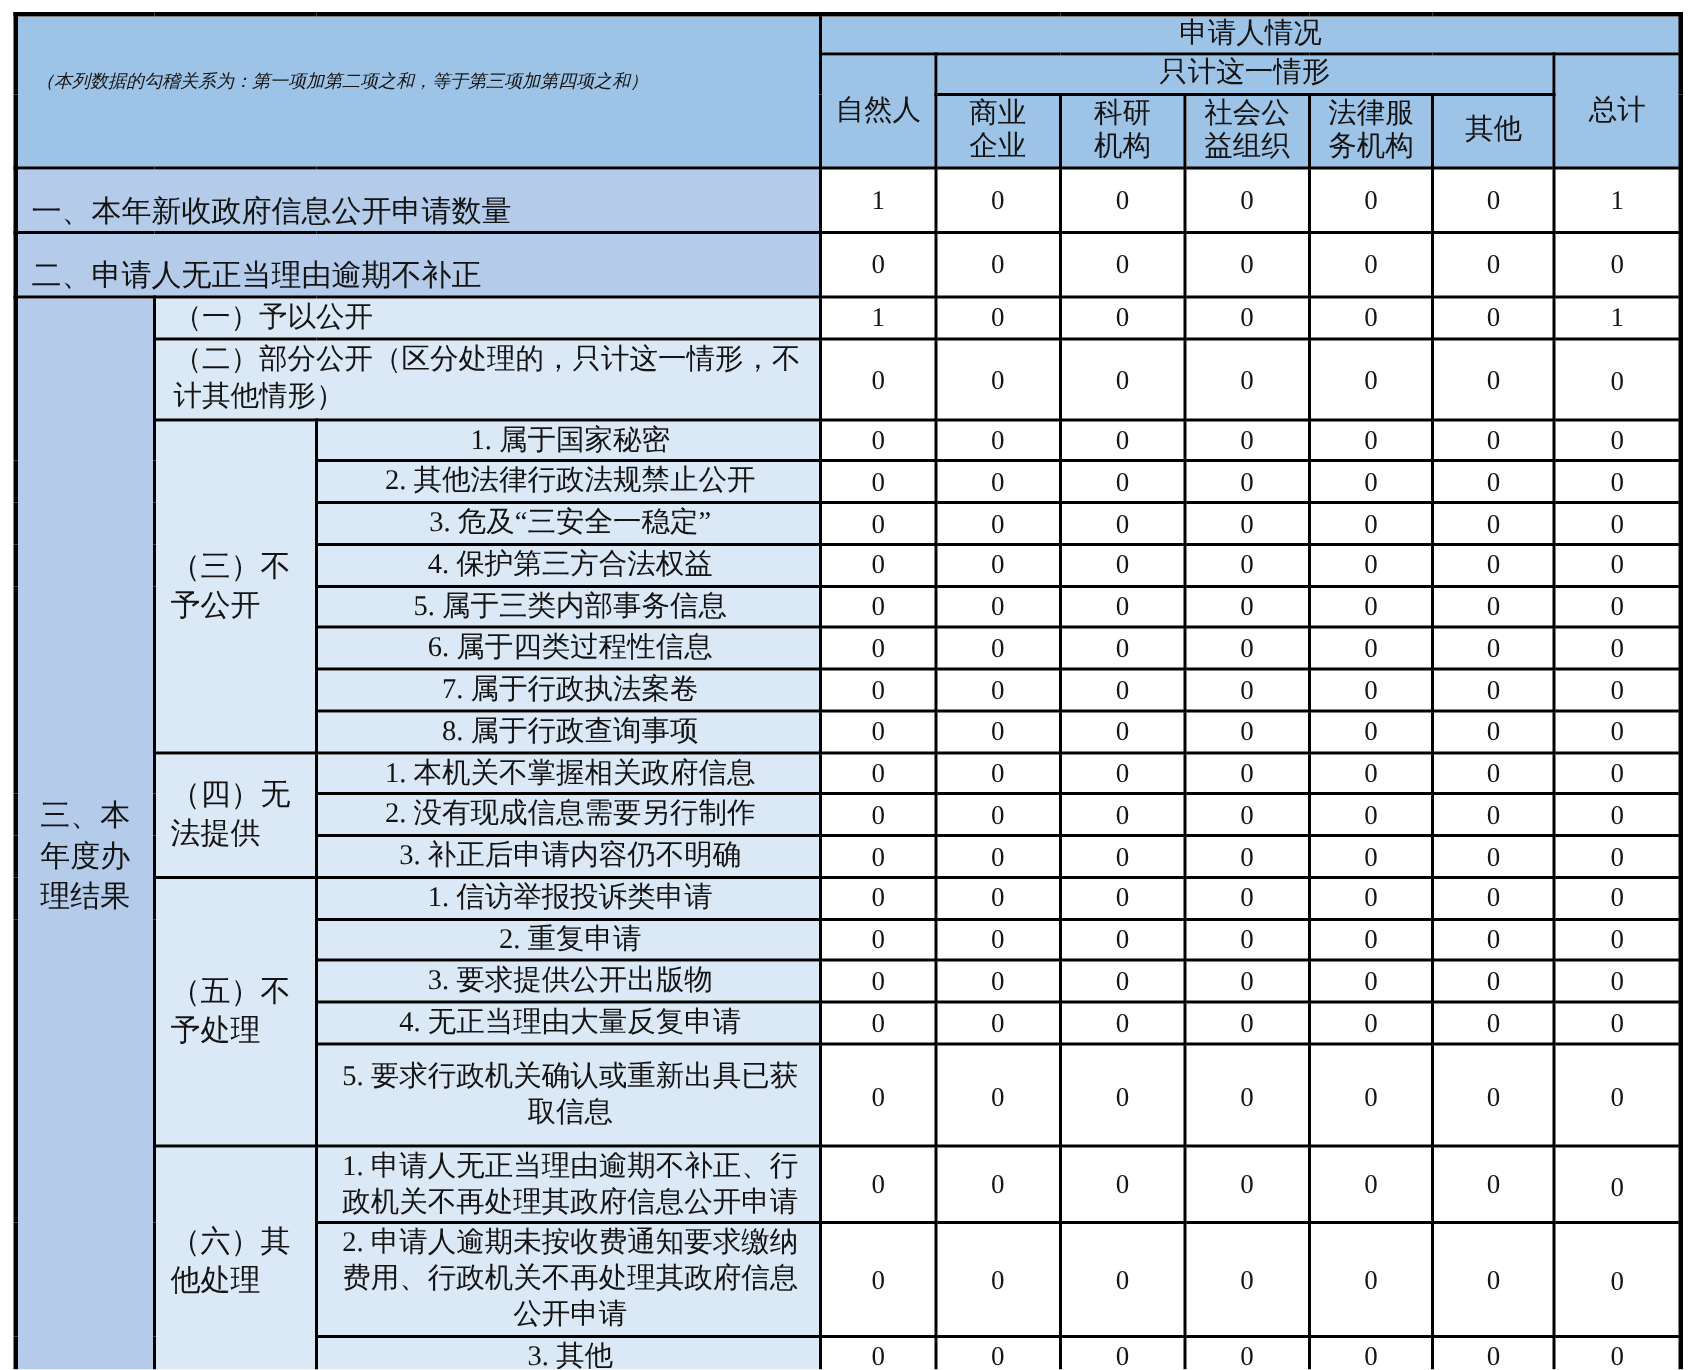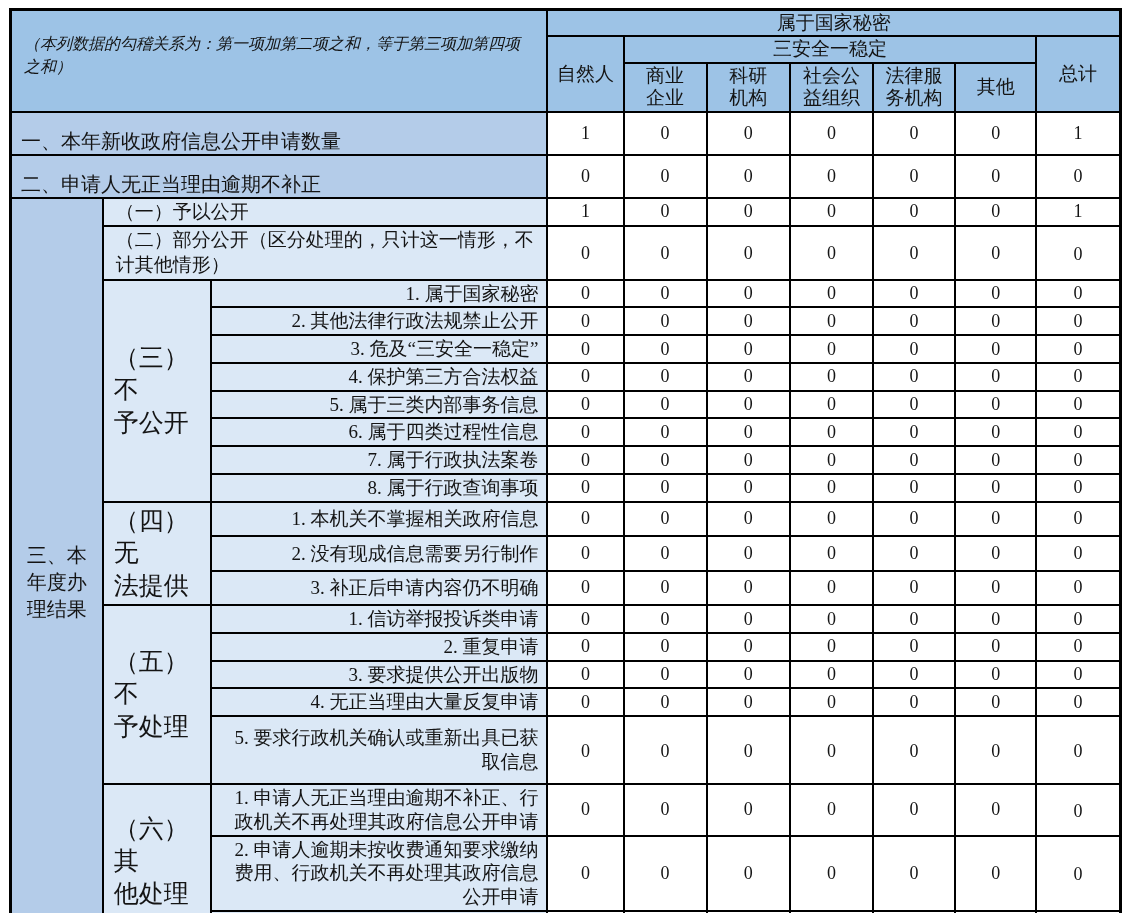--- a/index.html
+++ b/index.html
@@ -35,21 +35,21 @@
     text-align: center;
     font-size: 19px;
     line-height: 1.18;
     white-space: pre-line;
     padding: 1px 2px;
   }
   
   td.note-cell {
     background: #9dc3e6;
     font-style: italic;
-    font-size: 16px;
+    font-size: 12px;
     line-height: 1.45;
     text-align: left;
     padding: 2px 14px 14px 12px;
     vertical-align: middle;
   }
   
   td.section {
     background: #b4cce9;
     font-size: 20px;
     text-align: left;
@@ -59,30 +59,30 @@
   td.group-cell {
     background: #b4cce9;
     font-size: 20px;
     text-align: center;
     white-space: pre-line;
     line-height: 1.35;
     padding: 2px 4px;
   }
   td.subgroup-cell {
     background: #dbe8f6;
-    font-size: 25px;
+    font-size: 20px;
     text-align: left;
     white-space: pre-line;
     line-height: 1.3;
     padding: 2px 4px 2px 10px;
   }
   td.item {
     background: #dbe8f6;
     font-size: 19px;
-    text-align: right;
+    text-align: center;
     padding: 1px 8px 1px 10px;
     line-height: 1.25;
   }
   td.kai {
     background: #dbe8f6;
     font-size: 19px;
     text-align: left;
     padding: 1px 8px 1px 12px;
     line-height: 1.3;
   }
@@ -110,25 +110,25 @@
         <col style="width:83px">
         <col style="width:83px">
       <col style="width:83px">
         <col style="width:82px">
         <col style="width:81px">
       <col style="width:84px">
     </colgroup>
     <thead>
       <tr style="height:24px">
         <td class="note-cell" rowspan="3" colspan="3">（本列数据的勾稽关系为：第一项加第二项之和，等于第三项加第四项之和）</td>
-        <td class="hdr" colspan="7">属于国家秘密</td>
+        <td class="hdr" colspan="7">申请人情况</td>
       </tr>
       <tr style="height:24px">
         <td class="hdr" rowspan="2">自然人</td>
-        <td class="hdr" colspan="5">三安全一稳定</td>
+        <td class="hdr" colspan="5">只计这一情形</td>
         <td class="hdr" rowspan="2">总计</td>
       </tr>
       <tr style="height:44px">
         <td class="hdr">商业
 企业</td>
         <td class="hdr">科研
 机构</td>
         <td class="hdr">社会公
 益组织</td>
         <td class="hdr">法律服

